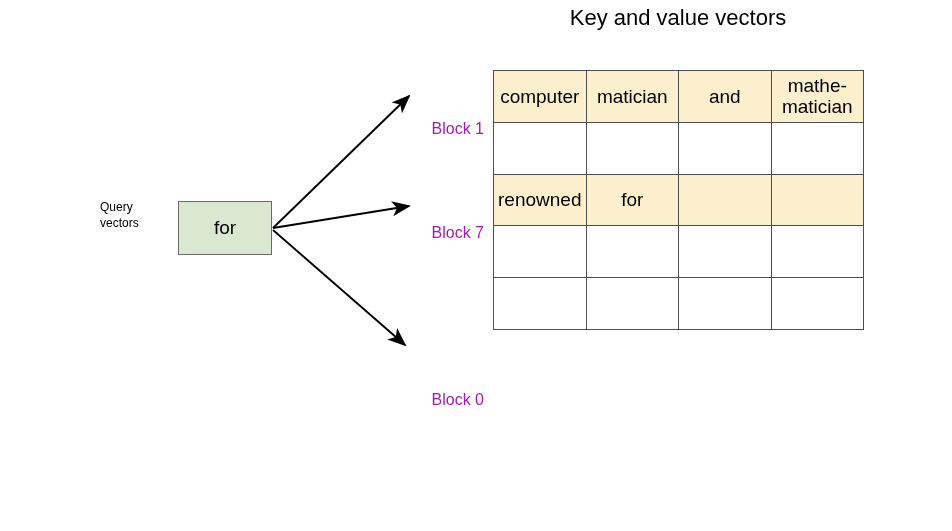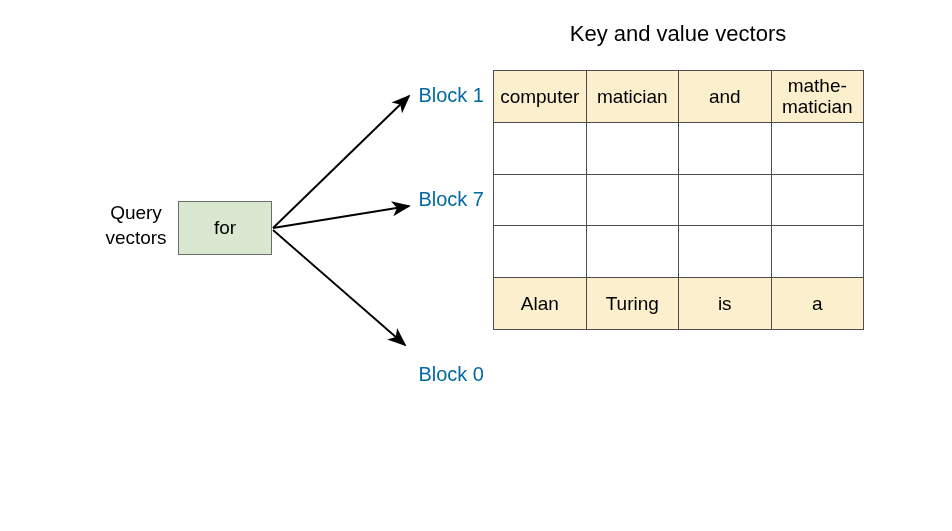--- a/index.html
+++ b/index.html
@@ -20,37 +20,37 @@
     left: 0;
     top: 0;
     width: 952px;
     height: 531px;
   }
 
   
   #diagram-title {
     position: absolute;
     left: 478px;
-    top: 21px;
+    top: 5px;
     width: 400px;
     text-align: center;
     font-size: 22px;
     color: #000000;
     line-height: 1.2;
     white-space: nowrap;
   }
 
   
   #query-vector-label {
     position: absolute;
     left: 100px;
     top: 200px;
     width: 72px;
-    text-align: center;
-    font-size: 19px;
+    text-align: left;
+    font-size: 12px;
     color: #000000;
     line-height: 1.32;
   }
   #query-vector-label span {
     display: block;
   }
 
   #query-vector-box {
     position: absolute;
     left: 178px;
@@ -75,23 +75,24 @@
     width: 952px;
     height: 531px;
     pointer-events: none;
   }
 
   
   .block-label {
     position: absolute;
     width: 110px;
     text-align: right;
-    font-size: 20px;
-    color: #0369a1;
+    font-size: 16px;
+    color: #a21caf;
     white-space: nowrap;
+    margin-top: 36px;
   }
 
   
   #kv-table {
     position: absolute;
     left: 493px;
     top: 70px;
     border-collapse: collapse;
     table-layout: fixed;
   }
@@ -140,51 +141,51 @@
     <g id="arrow-group">
         <line x1="273" y1="228" x2="409" y2="96" stroke="#000000" stroke-width="1.9" marker-end="url(#arrowhead)"></line>
         <line x1="273" y1="228" x2="409" y2="206" stroke="#000000" stroke-width="1.9" marker-end="url(#arrowhead)"></line>
         <line x1="273" y1="230" x2="405" y2="345" stroke="#000000" stroke-width="1.9" marker-end="url(#arrowhead)"></line>
       </g>
   </svg>
 
   <div id="block-labels">
       <div class="block-label" style="left: 374px; top: 83.9px;">Block 1</div>
       <div class="block-label" style="left: 374px; top: 187.5px;">Block 7</div>
-      <div class="block-label" style="left: 374px; top: 363px;">Block 0</div>
+      <div class="block-label" style="left: 374px; top: 355px;">Block 0</div>
     </div>
 
   <table id="kv-table">
     <tbody id="kv-table-body">
         <tr>
           <td class="filled">computer</td>
           <td class="filled">matician</td>
           <td class="filled">and</td>
           <td class="filled">mathe-<br>matician</td>
         </tr>
         <tr>
           <td class="empty"></td>
           <td class="empty"></td>
           <td class="empty"></td>
           <td class="empty"></td>
         </tr>
         <tr>
+          <td class="filled">renowned</td>
+          <td class="filled">for</td>
+          <td class="filled"></td>
+          <td class="filled"></td>
+        </tr>
+        <tr>
           <td class="empty"></td>
           <td class="empty"></td>
           <td class="empty"></td>
           <td class="empty"></td>
         </tr>
         <tr>
           <td class="empty"></td>
           <td class="empty"></td>
           <td class="empty"></td>
           <td class="empty"></td>
         </tr>
-        <tr>
-          <td class="filled">Alan</td>
-          <td class="filled">Turing</td>
-          <td class="filled">is</td>
-          <td class="filled">a</td>
-        </tr>
       </tbody>
   </table>
 
 </div>
 
 </body></html>

